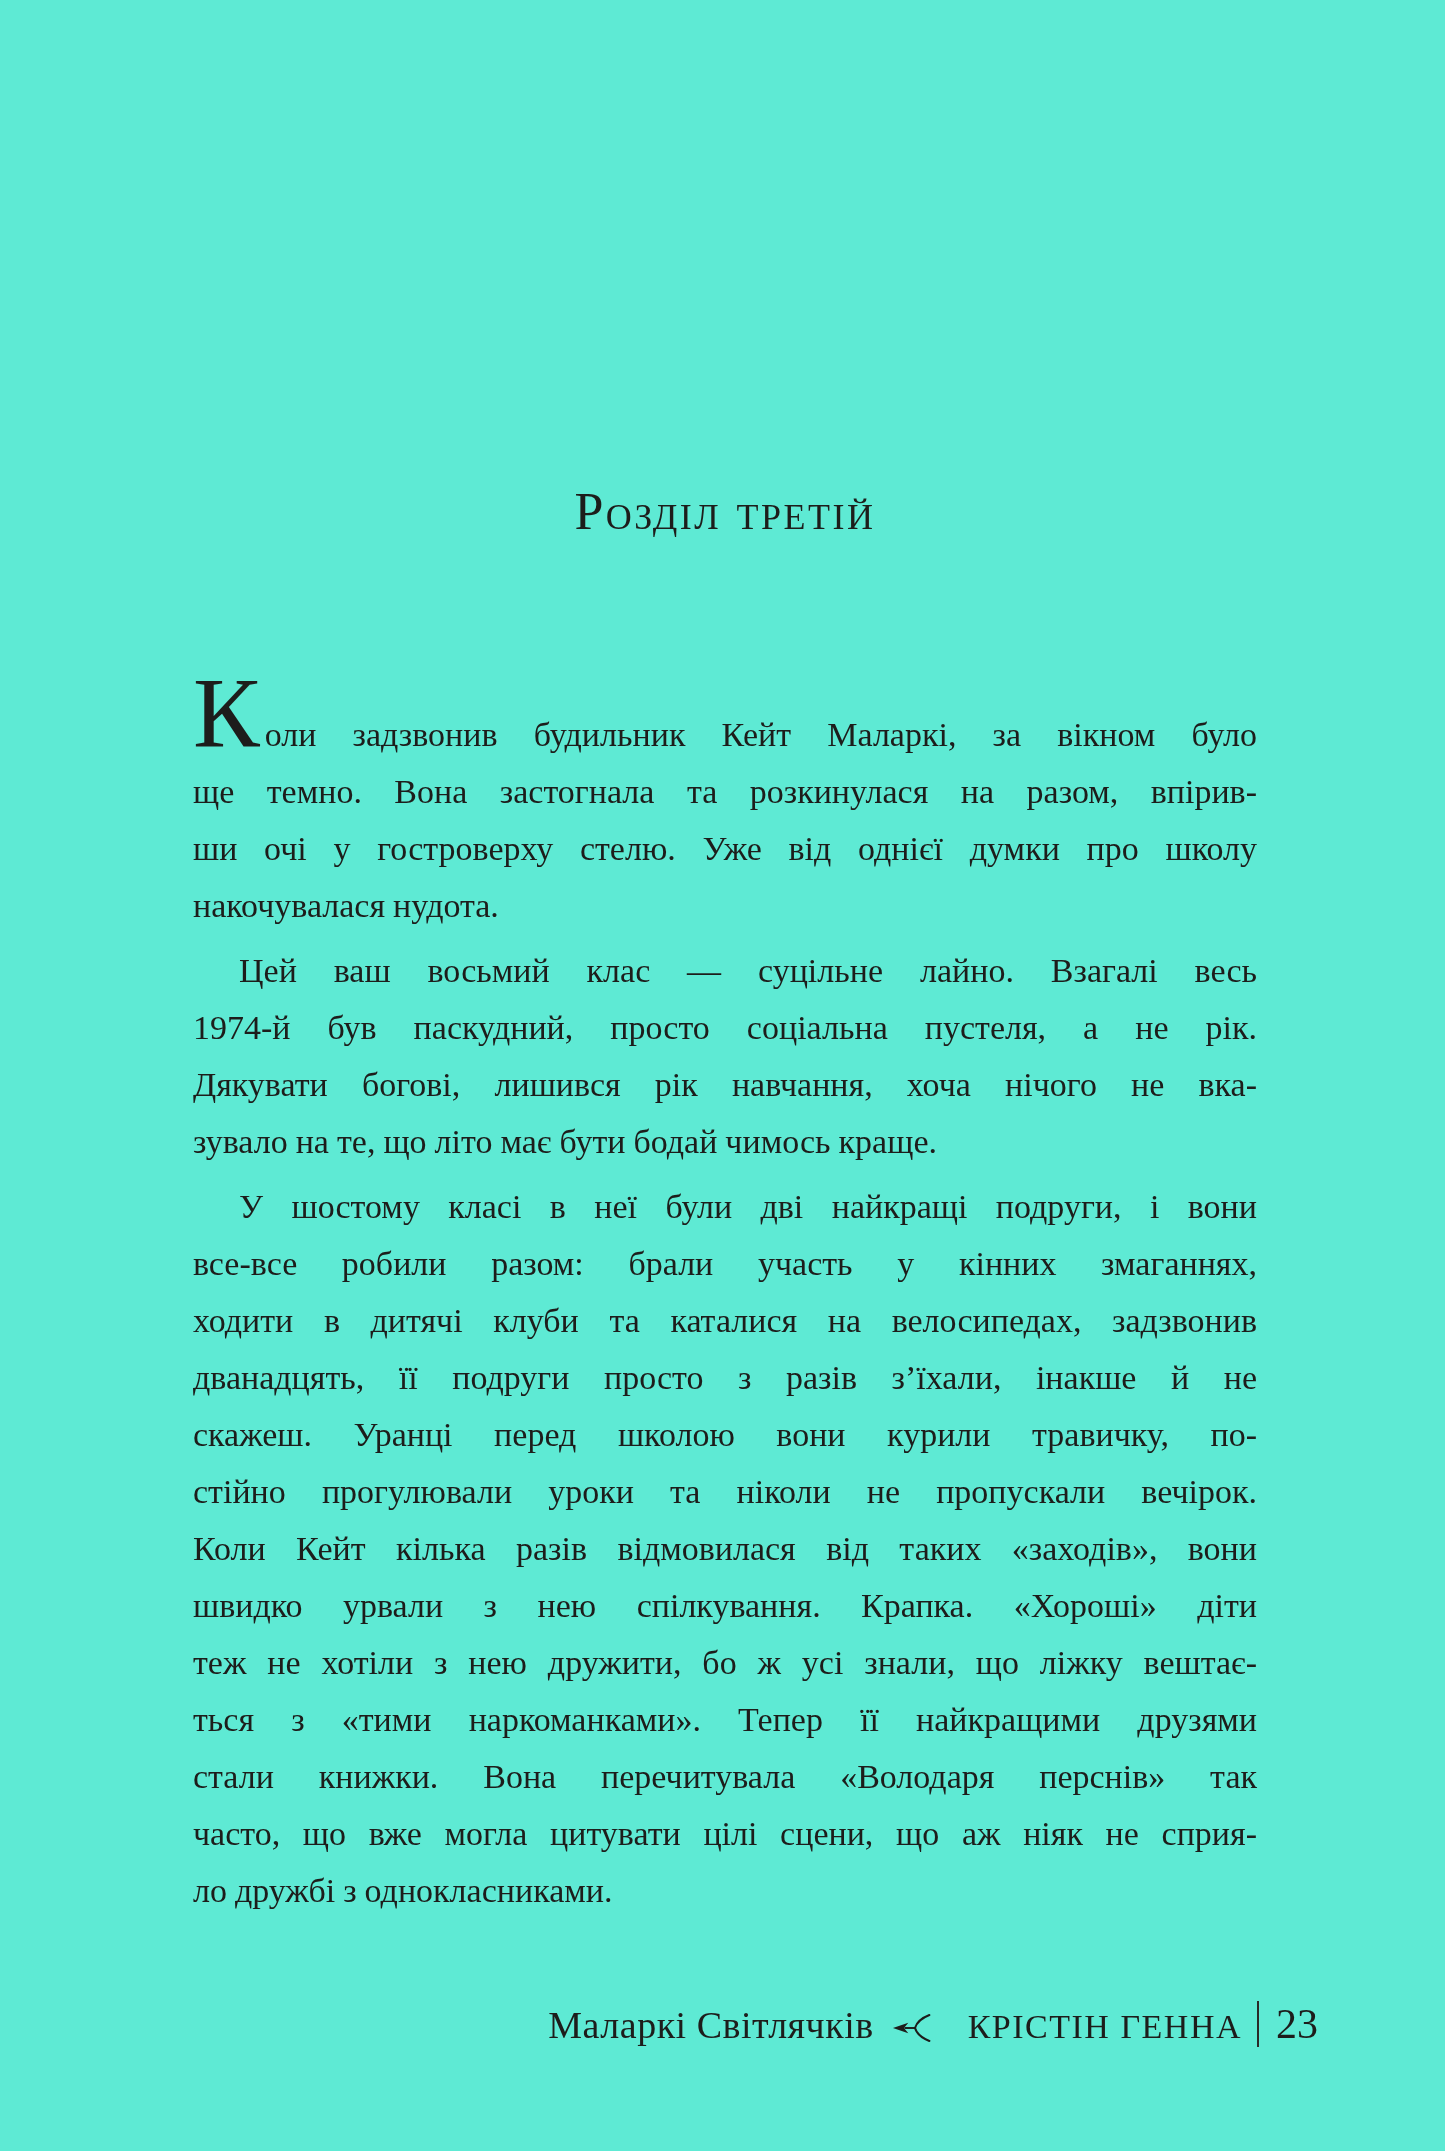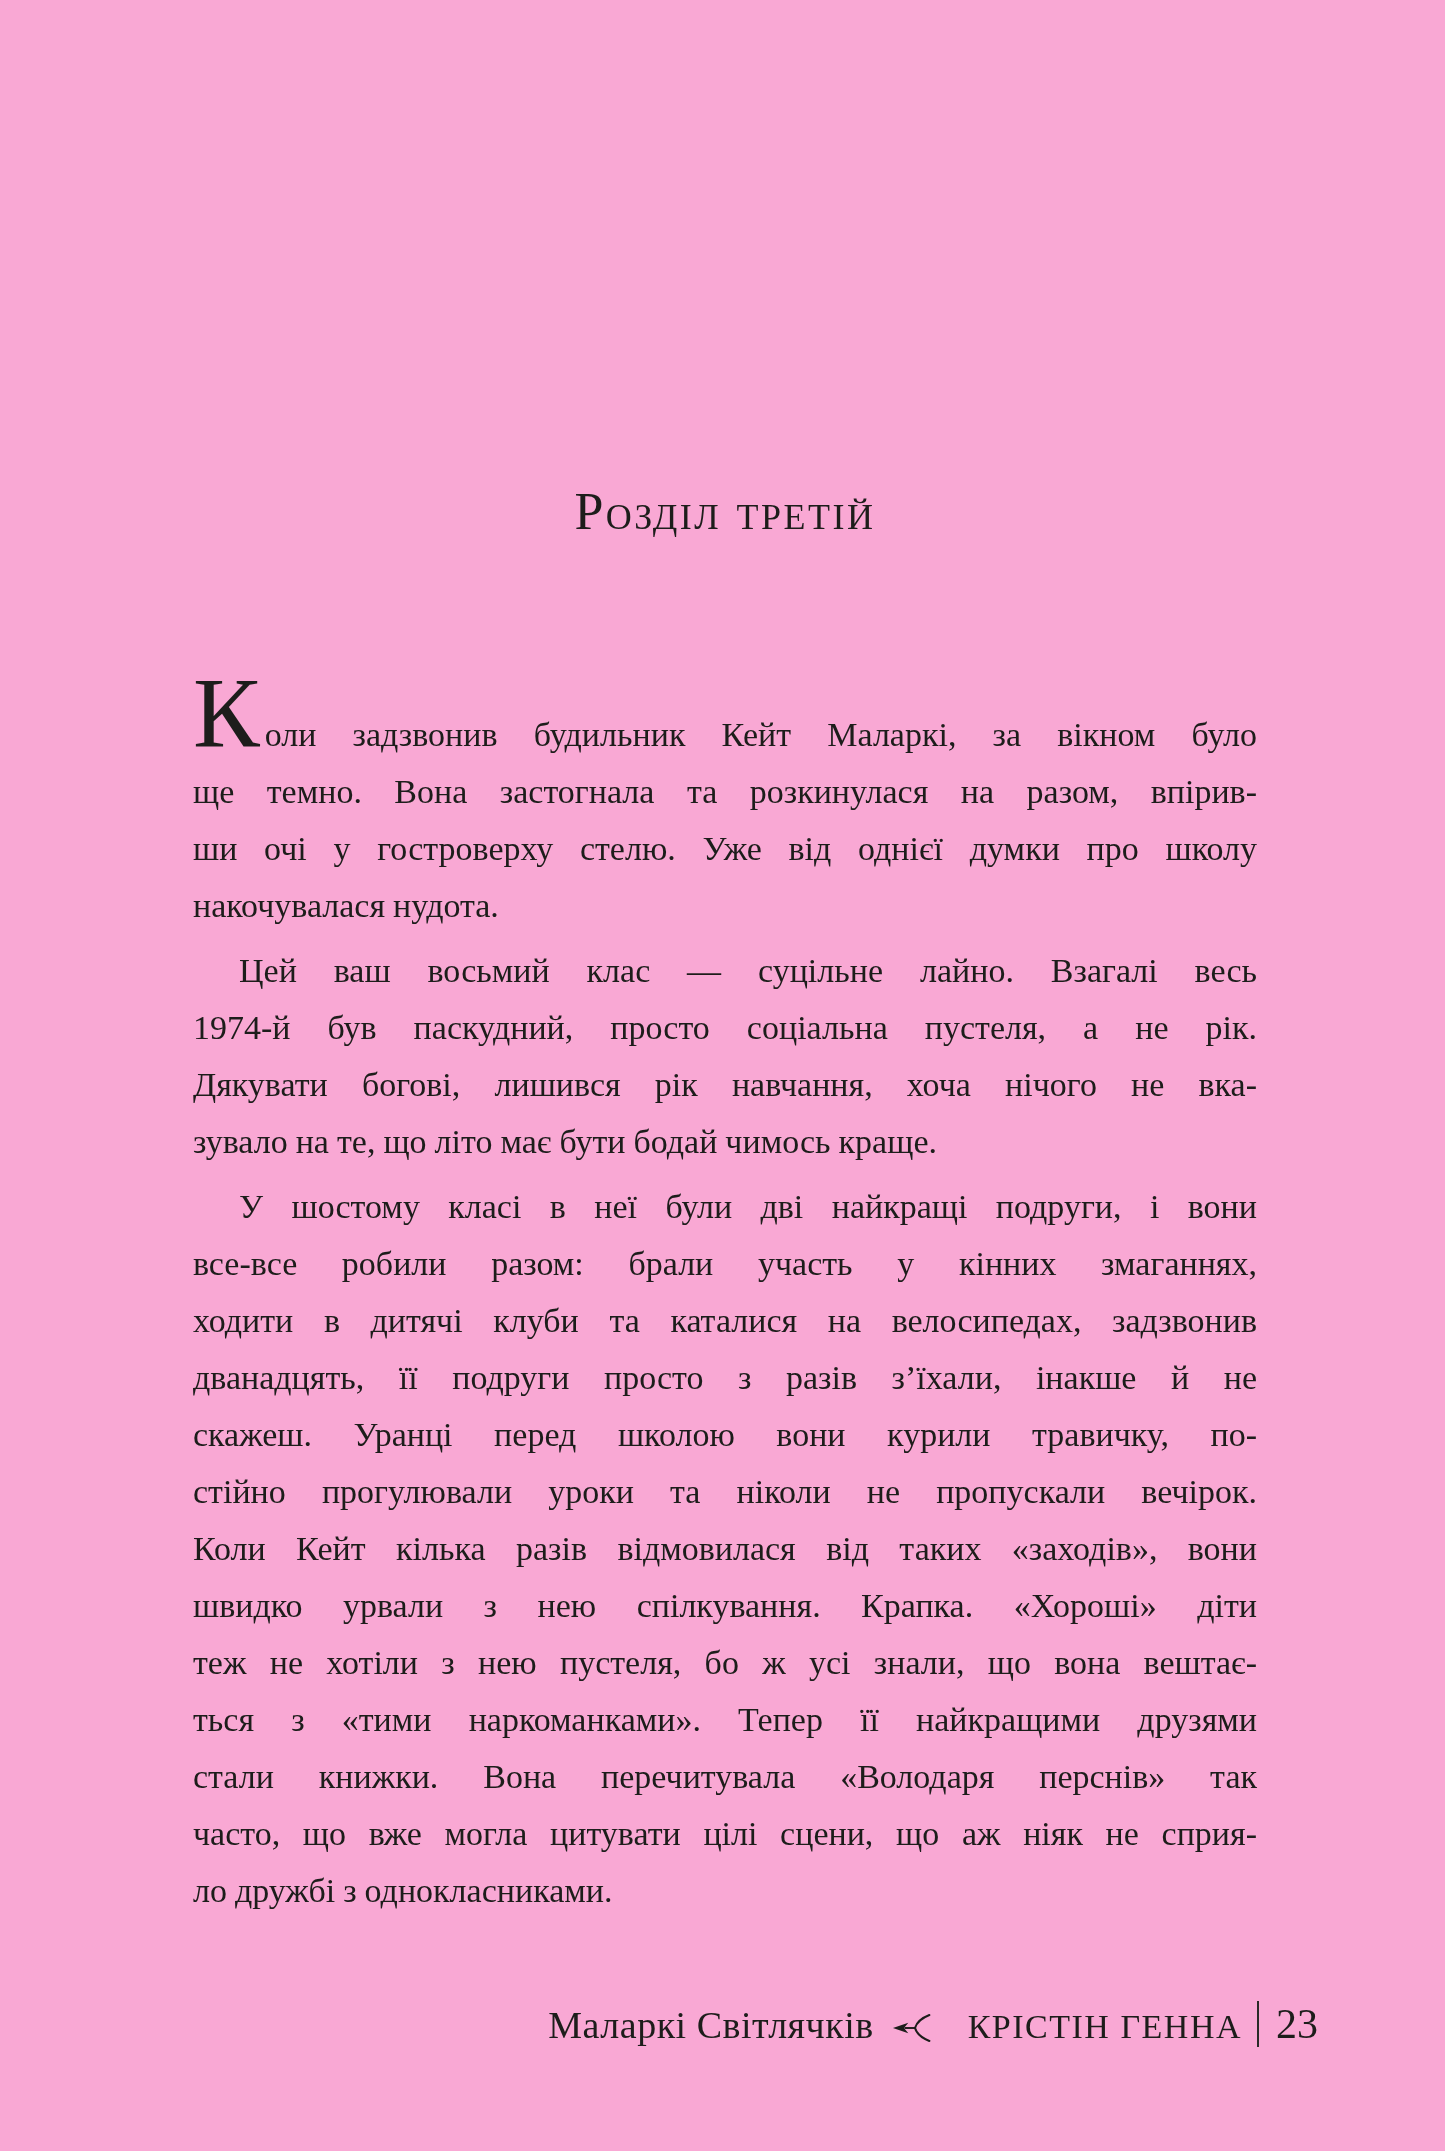--- a/index.html
+++ b/index.html
@@ -1,19 +1,19 @@
 <!DOCTYPE html>
 <html><head>
 <meta charset="utf-8">
 <style>
   html,body{margin:0;padding:0;background:#ffffff;}
   .page{
     position:relative;
     width:1445px;height:2151px;
-    background:#f9a8d4;
+    background:#5eead4;
     font-family:"Liberation Serif","DejaVu Serif",serif;
     color:#1d1d1b;
     overflow:hidden;
   }
   .chapter-heading{
     position:absolute;
     left:185px;top:486px;width:1080px;
     margin:0;
     text-align:center;
     font-weight:normal;
@@ -102,21 +102,21 @@
       </div>
       <div class="para">
         <div class="line indent">У шостому класі в неї були дві найкращі подруги, і вони</div>
         <div class="line">все-все робили разом: брали участь у кінних змаганнях,</div>
         <div class="line">ходити в дитячі клуби та каталися на велосипедах, задзвонив</div>
         <div class="line">дванадцять, її подруги просто з разів з’їхали, інакше й не</div>
         <div class="line">скажеш. Уранці перед школою вони курили травичку, по-</div>
         <div class="line">стійно прогулювали уроки та ніколи не пропускали вечірок.</div>
         <div class="line">Коли Кейт кілька разів відмовилася від таких «заходів», вони</div>
         <div class="line">швидко урвали з нею спілкування. Крапка. «Хороші» діти</div>
-        <div class="line">теж не хотіли з нею пустеля, бо ж усі знали, що вона вештає-</div>
+        <div class="line">теж не хотіли з нею дружити, бо ж усі знали, що ліжку вештає-</div>
         <div class="line">ться з «тими наркоманками». Тепер її найкращими друзями</div>
         <div class="line">стали книжки. Вона перечитувала «Володаря перснів» так</div>
         <div class="line">часто, що вже могла цитувати цілі сцени, що аж ніяк не сприя-</div>
         <div class="line last">ло дружбі з однокласниками.</div>
       </div>
     </div>
 
   <div class="footer">
     <span class="book-title">Маларкі Світлячків</span><svg class="ornament" viewBox="0 0 48 32" xmlns="http://www.w3.org/2000/svg">
       <path d="M1 16 L17 10.5 L12.5 16 L17 21.5 Z" fill="#1d1d1b"></path>

